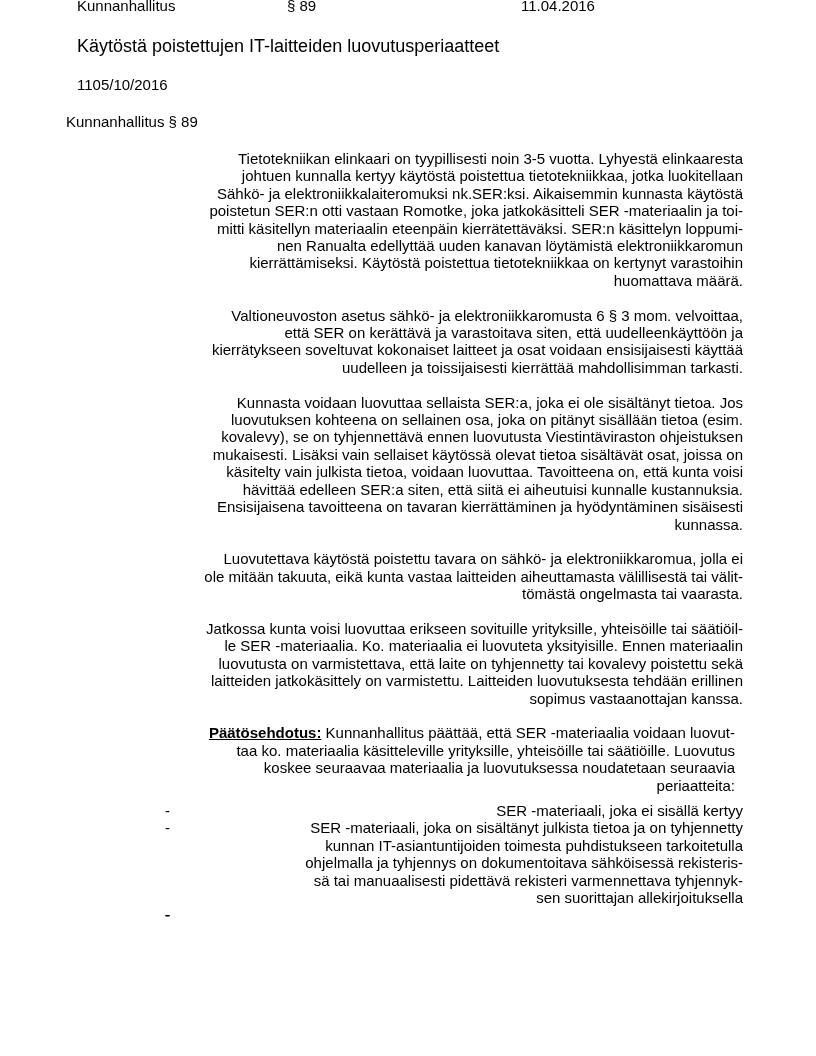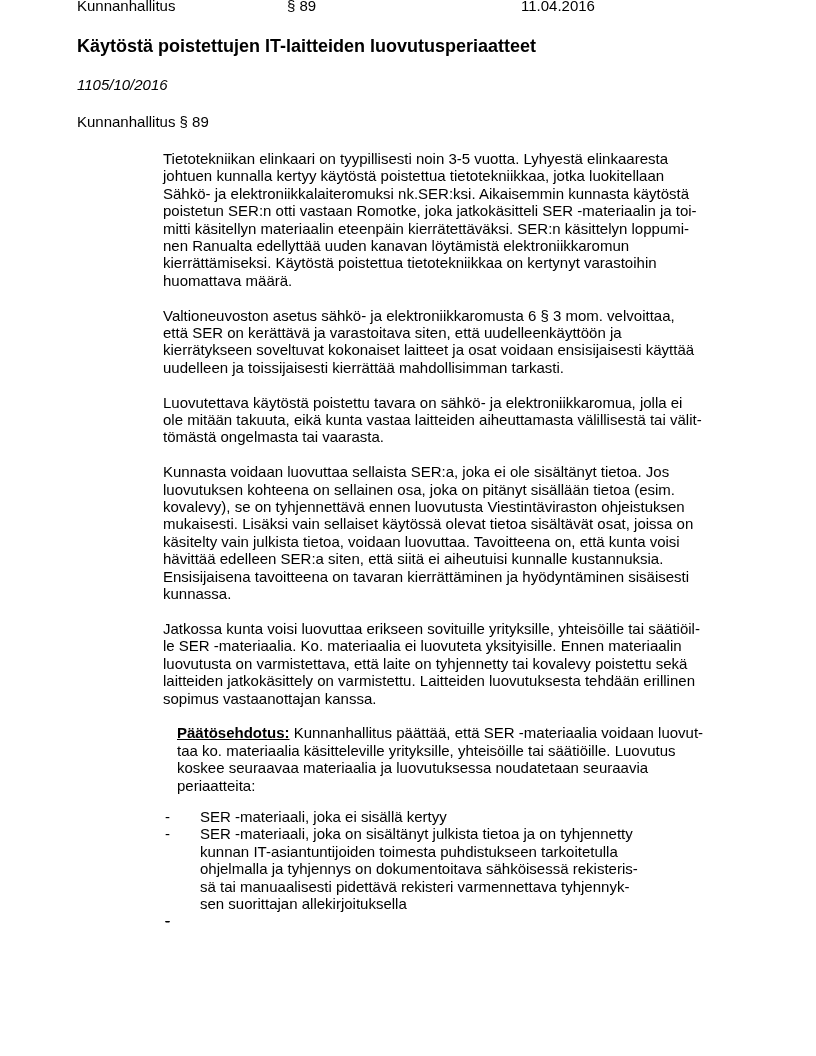--- a/index.html
+++ b/index.html
@@ -30,56 +30,56 @@
     }
     #hdr-body { left: 77px; }
     #hdr-section { left: 287px; }
     #hdr-date { left: 521px; }
 
     .title {
       position: absolute;
       top: 36px;
       left: 77px;
       font-size: 18px;
-      font-weight: bold;
+      font-weight: normal;
       white-space: nowrap;
       margin: 0;
     }
     .docnum {
       position: absolute;
       top: 76px;
       left: 77px;
       font-size: 15px;
-      font-style: italic;
     }
     .section-ref {
       position: absolute;
       top: 113px;
-      left: 77px;
+      left: 66px;
       font-size: 15px;
     }
 
     .content {
       position: absolute;
       top: 150px;
       left: 163px;
       width: 580px;
       font-size: 15px;
       line-height: 17.4px;
+      text-align: right;
     }
     .content p {
       margin: 0 0 17.4px 0;
       white-space: pre-line;
     }
     .proposal-label {
       font-weight: bold;
       text-decoration: underline;
     }
     .proposal {
-      margin: 14px;
+      margin: 8px;
       white-space: pre-line;
     }
     ul.bullets {
       list-style: none;
       margin: 0;
       padding: 0;
       position: relative;
       left: 0;
     }
     ul.bullets li {
@@ -114,31 +114,31 @@
 Sähkö- ja elektroniikkalaiteromuksi nk.SER:ksi. Aikaisemmin kunnasta käytöstä
 poistetun SER:n otti vastaan Romotke, joka jatkokäsitteli SER -materiaalin ja toi-
 mitti käsitellyn materiaalin eteenpäin kierrätettäväksi. SER:n käsittelyn loppumi-
 nen Ranualta edellyttää uuden kanavan löytämistä elektroniikkaromun
 kierrättämiseksi. Käytöstä poistettua tietotekniikkaa on kertynyt varastoihin
 huomattava määrä.</p>
   <p>Valtioneuvoston asetus sähkö- ja elektroniikkaromusta 6 § 3 mom. velvoittaa,
 että SER on kerättävä ja varastoitava siten, että uudelleenkäyttöön ja
 kierrätykseen soveltuvat kokonaiset laitteet ja osat voidaan ensisijaisesti käyttää
 uudelleen ja toissijaisesti kierrättää mahdollisimman tarkasti.</p>
-  <p>Luovutettava käytöstä poistettu tavara on sähkö- ja elektroniikkaromua, jolla ei
-ole mitään takuuta, eikä kunta vastaa laitteiden aiheuttamasta välillisestä tai välit-
-tömästä ongelmasta tai vaarasta.</p>
   <p>Kunnasta voidaan luovuttaa sellaista SER:a, joka ei ole sisältänyt tietoa. Jos
 luovutuksen kohteena on sellainen osa, joka on pitänyt sisällään tietoa (esim.
 kovalevy), se on tyhjennettävä ennen luovutusta Viestintäviraston ohjeistuksen
 mukaisesti. Lisäksi vain sellaiset käytössä olevat tietoa sisältävät osat, joissa on
 käsitelty vain julkista tietoa, voidaan luovuttaa. Tavoitteena on, että kunta voisi
 hävittää edelleen SER:a siten, että siitä ei aiheutuisi kunnalle kustannuksia.
 Ensisijaisena tavoitteena on tavaran kierrättäminen ja hyödyntäminen sisäisesti
 kunnassa.</p>
+  <p>Luovutettava käytöstä poistettu tavara on sähkö- ja elektroniikkaromua, jolla ei
+ole mitään takuuta, eikä kunta vastaa laitteiden aiheuttamasta välillisestä tai välit-
+tömästä ongelmasta tai vaarasta.</p>
   <p>Jatkossa kunta voisi luovuttaa erikseen sovituille yrityksille, yhteisöille tai säätiöil-
 le SER -materiaalia. Ko. materiaalia ei luovuteta yksityisille. Ennen materiaalin
 luovutusta on varmistettava, että laite on tyhjennetty tai kovalevy poistettu sekä
 laitteiden jatkokäsittely on varmistettu. Laitteiden luovutuksesta tehdään erillinen
 sopimus vastaanottajan kanssa.</p>
 
   <div>
     <div class="proposal"><span class="proposal-label">Päätösehdotus:</span><span>  Kunnanhallitus päättää, että SER -materiaalia voidaan luovut-
 taa ko. materiaalia käsitteleville yrityksille, yhteisöille tai säätiöille. Luovutus
 koskee seuraavaa materiaalia ja luovutuksessa noudatetaan seuraavia

